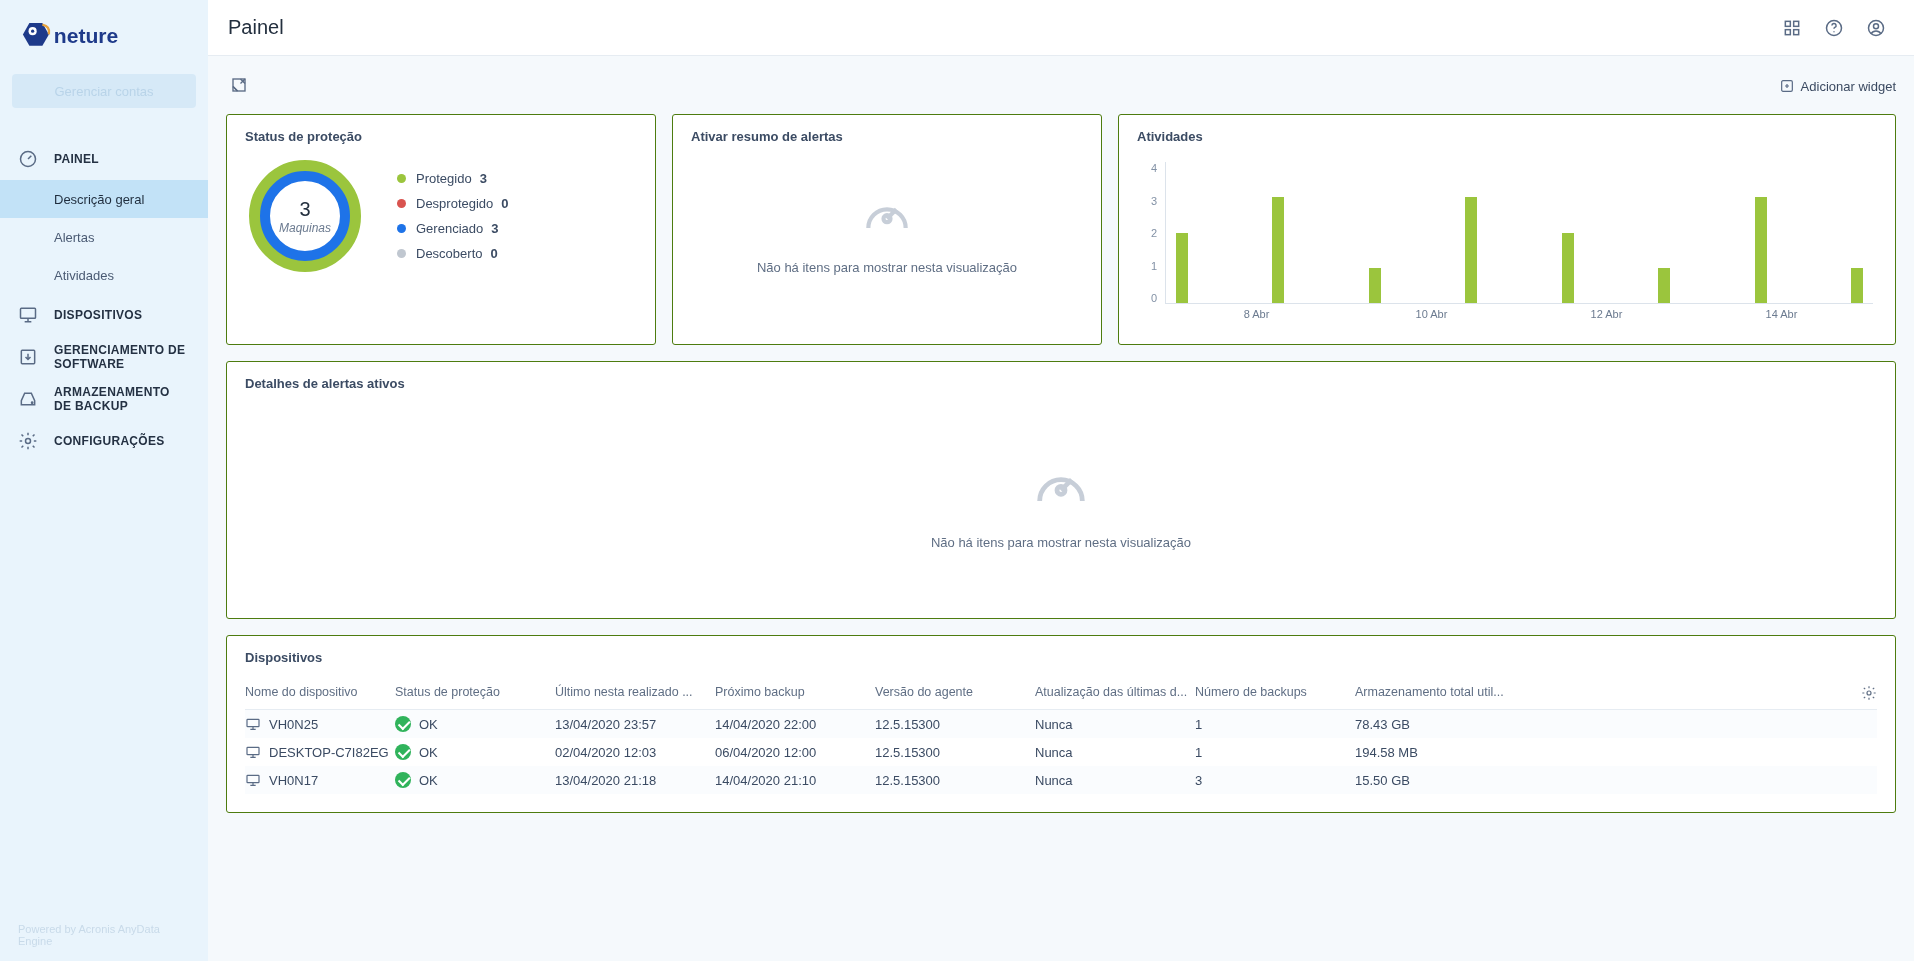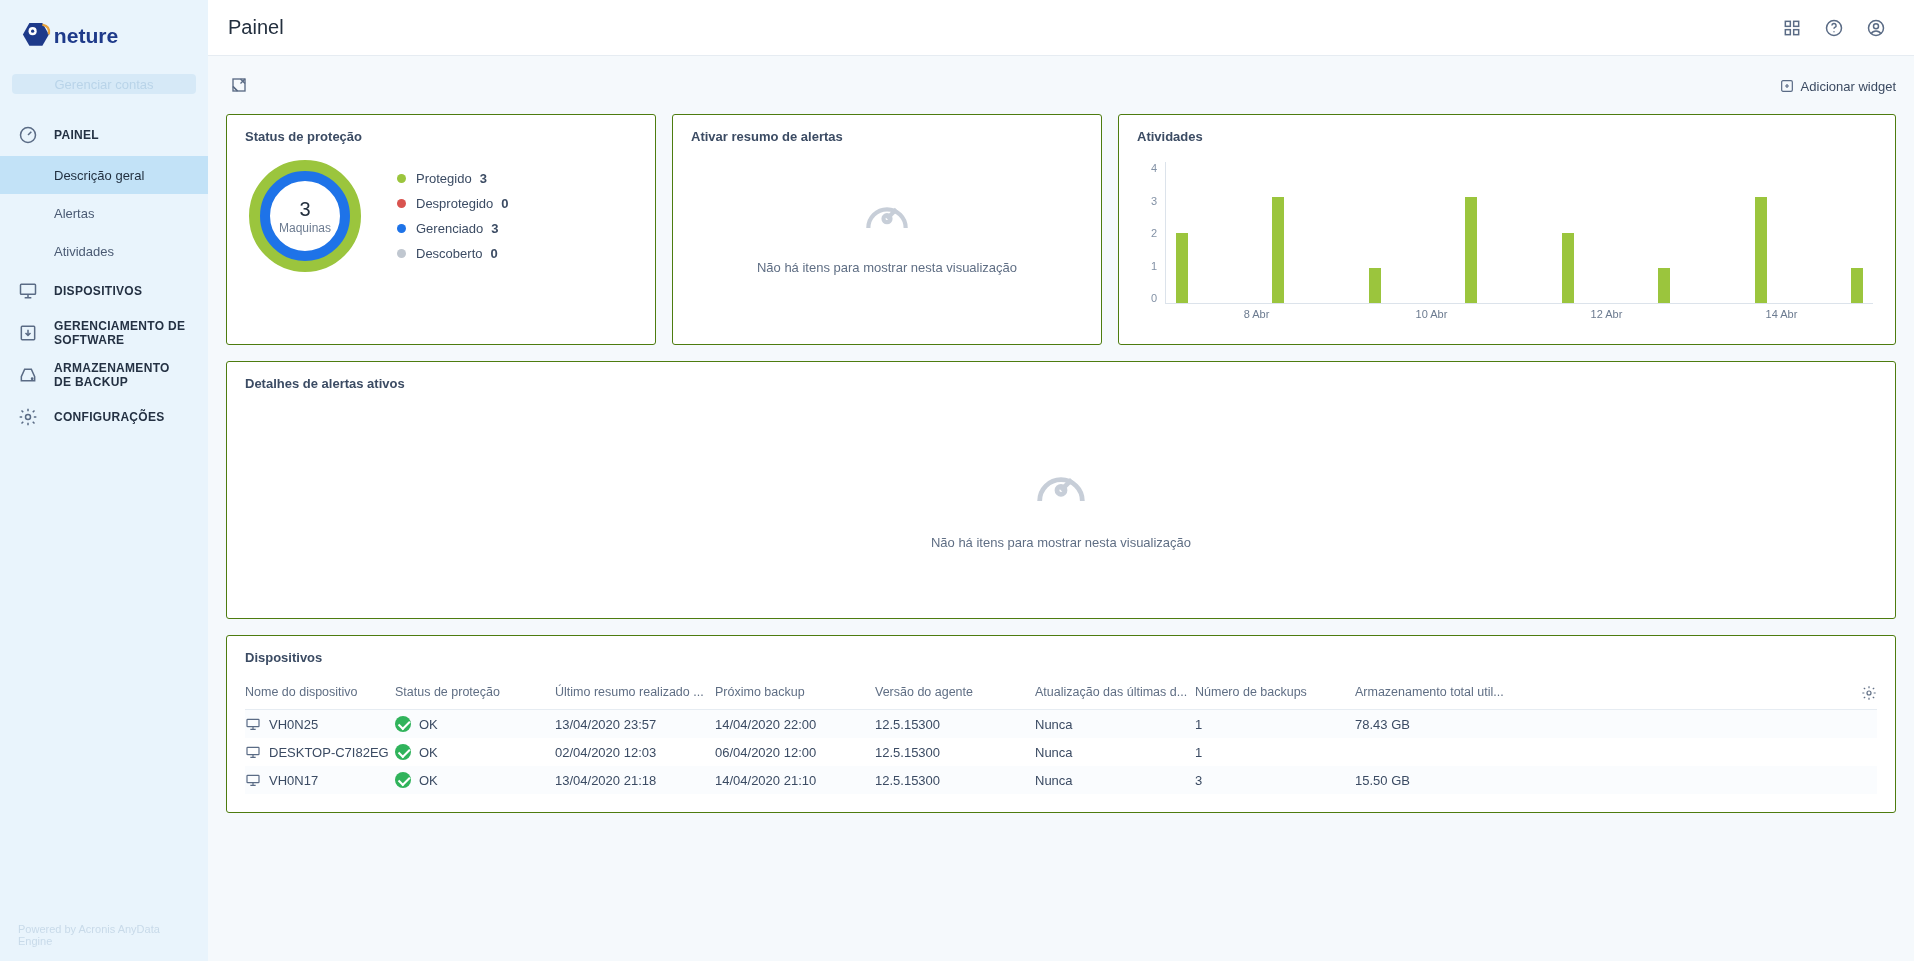--- a/index.html
+++ b/index.html
@@ -3,21 +3,21 @@
 <meta charset="utf-8">
 <style>
 * { box-sizing: border-box; margin: 0; padding: 0; }
 html, body { height: 100%; font-family: -apple-system, BlinkMacSystemFont, "Segoe UI", Arial, sans-serif; font-size: 13px; color: #243143; background: #f5f9fc; }
 body { display: flex; }
 
 
 .sidebar { width: 208px; min-width: 208px; background: #e9f4fc; display: flex; flex-direction: column; height: 100vh; }
 .logo-wrap { padding: 16px 18px 10px; display: flex; align-items: center; }
 .logo-svg { width: 130px; height: 40px; }
-.manage-btn { margin: 8px 12px 14px; height: 20px; border-radius: 4px; background: #d6e9f7; color: #b9d4e9; display: flex; align-items: center; justify-content: center; font-size: 13px; cursor: pointer; }
+.manage-btn { margin: 8px 12px 24px; height: 34px; border-radius: 4px; background: #d6e9f7; color: #b9d4e9; display: flex; align-items: center; justify-content: center; font-size: 13px; cursor: pointer; }
 .nav { padding-top: 6px; }
 .nav-item { display: flex; align-items: center; padding: 0 18px; height: 42px; cursor: pointer; color: #243143; font-weight: 600; text-transform: uppercase; font-size: 12px; letter-spacing: .3px; }
 .nav-item .nav-icon { width: 20px; height: 20px; margin-right: 16px; display: flex; align-items: center; justify-content: center; color: #5a6b85; }
 .sub-item { display: flex; align-items: center; height: 38px; padding-left: 54px; cursor: pointer; color: #4a5a73; font-size: 13px; }
 .sub-item.active { background: #c2e2f7; color: #1f2d3d; }
 .nav-group-multiline { line-height: 1.2; }
 .footer-note { margin-top: auto; padding: 14px 18px; color: #c8dae9; font-size: 11px; }
 
 
 .main { flex: 1; display: flex; flex-direction: column; height: 100vh; overflow: hidden; }
@@ -36,21 +36,21 @@
 .cards-row { display: grid; grid-template-columns: 430px 430px 1fr; gap: 16px; margin-bottom: 16px; }
 .card { background: #fff; border: 1px solid #4d7c0f; border-radius: 3px; padding: 14px 18px 18px; }
 .card-title { color: #3b4b63; font-size: 13px; font-weight: 600; margin-bottom: 12px; }
 
 
 .donut-wrap { display: flex; align-items: center; gap: 32px; }
 .donut { position: relative; width: 120px; height: 120px; }
 .donut svg { width: 120px; height: 120px; }
 .donut-center { position: absolute; inset: 0; display: flex; flex-direction: column; align-items: center; justify-content: center; }
 .donut-center .num { font-size: 20px; color: #232f3e; }
-.donut-center .lbl { font-size: 12px; color: #6c7b90; }
+.donut-center .lbl { font-size: 12px; color: #6c7b90; font-style: italic; }
 .legend { display: flex; flex-direction: column; gap: 10px; }
 .legend-row { display: flex; align-items: center; font-size: 13px; }
 .legend-dot { width: 9px; height: 9px; border-radius: 50%; margin-right: 10px; }
 .legend-label { color: #3b4b63; }
 .legend-value { color: #3b4b63; margin-left: 8px; font-weight: 600; }
 
 
 .empty-state { display: flex; flex-direction: column; align-items: center; justify-content: center; padding: 30px 0 18px; }
 .empty-state svg { color: #c7ced8; margin-bottom: 18px; }
 .empty-state .txt { color: #5f6e84; font-size: 13px; }
@@ -294,21 +294,21 @@
           </svg>
         <div class="txt">Não há itens para mostrar nesta visualização</div>
       </div>
     </div>
 
     <div class="card devices">
       <div class="card-title">Dispositivos</div>
       <div class="tbl-head">
         <div>Nome do dispositivo</div>
         <div>Status de proteção</div>
-        <div>Último resumo realizado ...</div>
+        <div>Último nesta realizado ...</div>
         <div>Próximo backup</div>
         <div>Versão do agente</div>
         <div>Atualização das últimas d...</div>
         <div>Número de backups</div>
         <div>Armazenamento total util...</div>
         <div class="gear-col">
           <svg width="16" height="16" viewBox="0 0 24 24" class="stroke-icon">
               <circle cx="12" cy="12" r="3"></circle>
               <path d="M12 2v3M12 19v3M4.2 4.2l2.1 2.1M17.7 17.7l2.1 2.1M2 12h3M19 12h3M4.2 19.8l2.1-2.1M17.7 6.3l2.1-2.1"></path>
             </svg>
@@ -345,20 +345,21 @@
     </div>
     <div class="status-cell">
       <span class="status-ok-dot"></span>
       <span>OK</span>
     </div>
     <div>02/04/2020 12:03</div>
     <div>06/04/2020 12:00</div>
     <div>12.5.15300</div>
     <div>Nunca</div>
     <div>1</div>
+    <div>194.58 MB</div>
     <div></div>
           </div>
           <div class="tbl-row">
     <div class="device-name-cell">
       <svg width="16" height="16" viewBox="0 0 24 24" class="stroke-icon">
                 <rect x="3" y="5" width="18" height="11" rx="1"></rect>
                 <path d="M8 20h8M12 16v4"></path>
               </svg>
       <span>VH0N17</span>
     </div>

